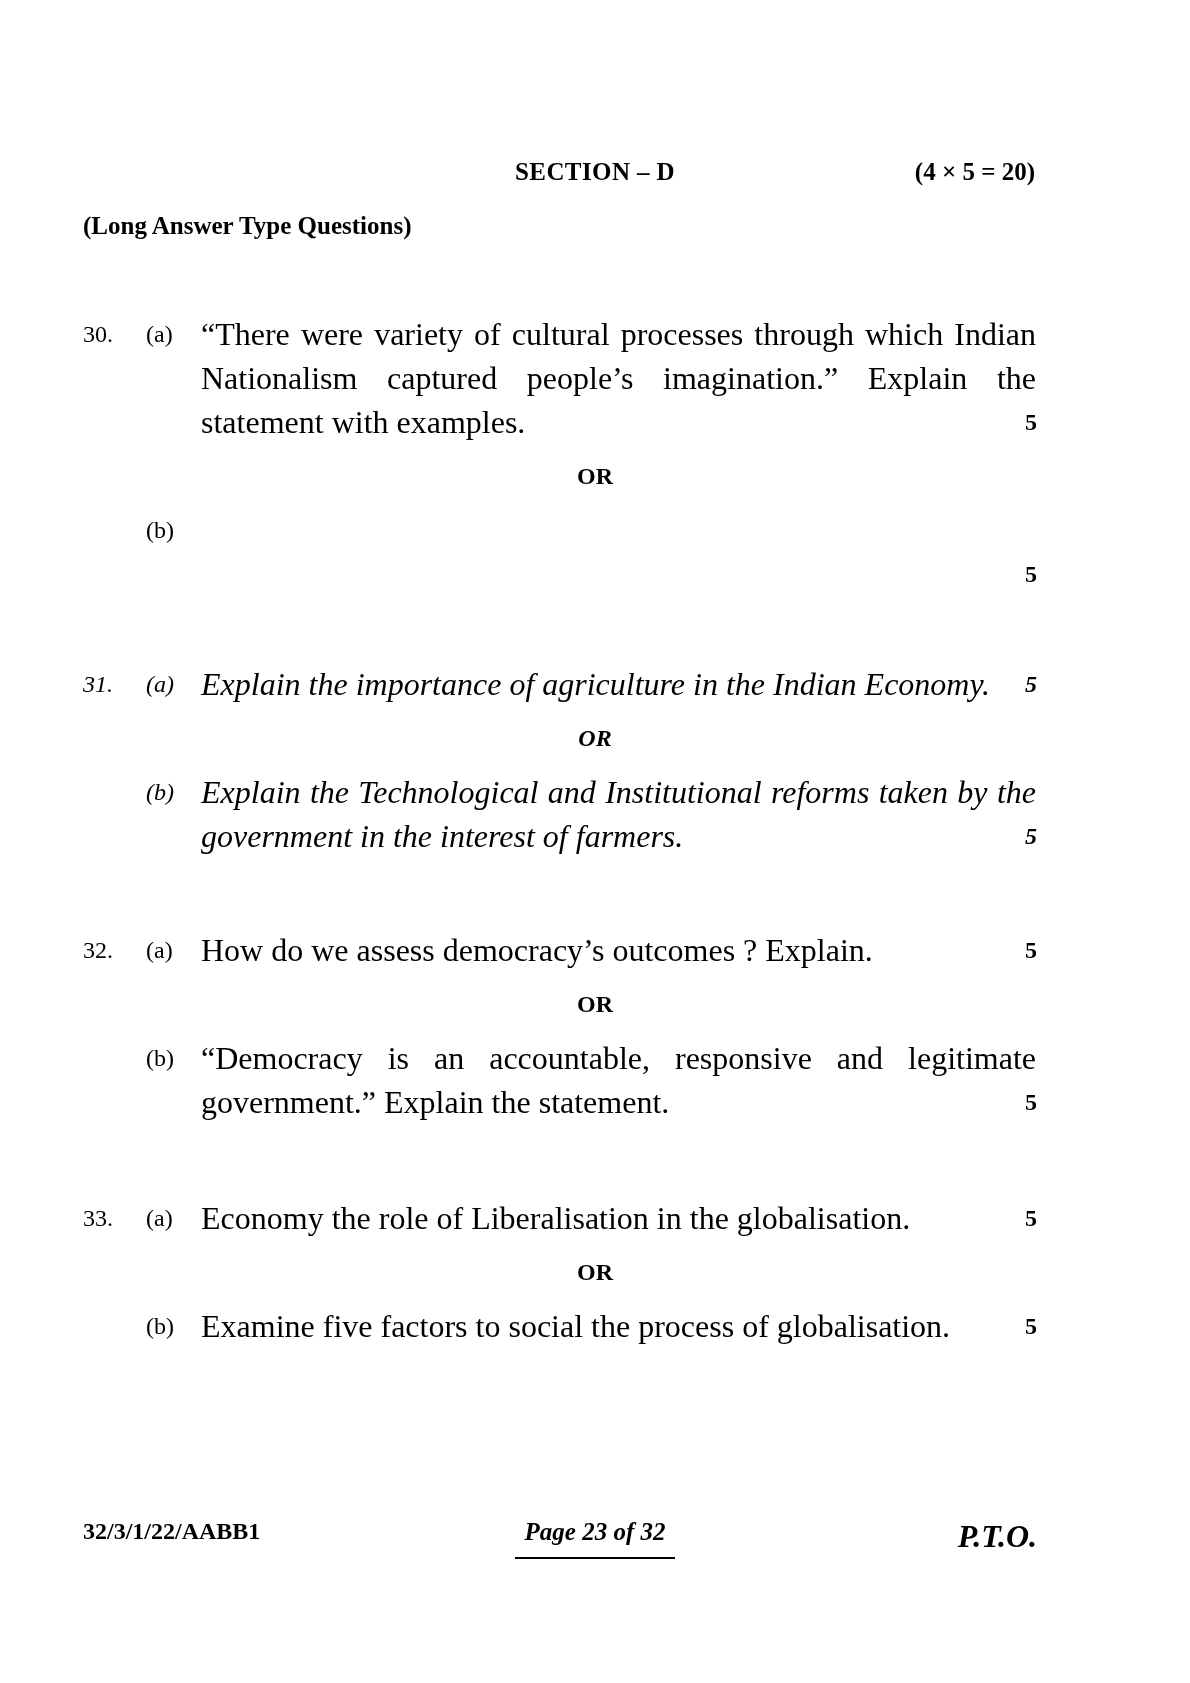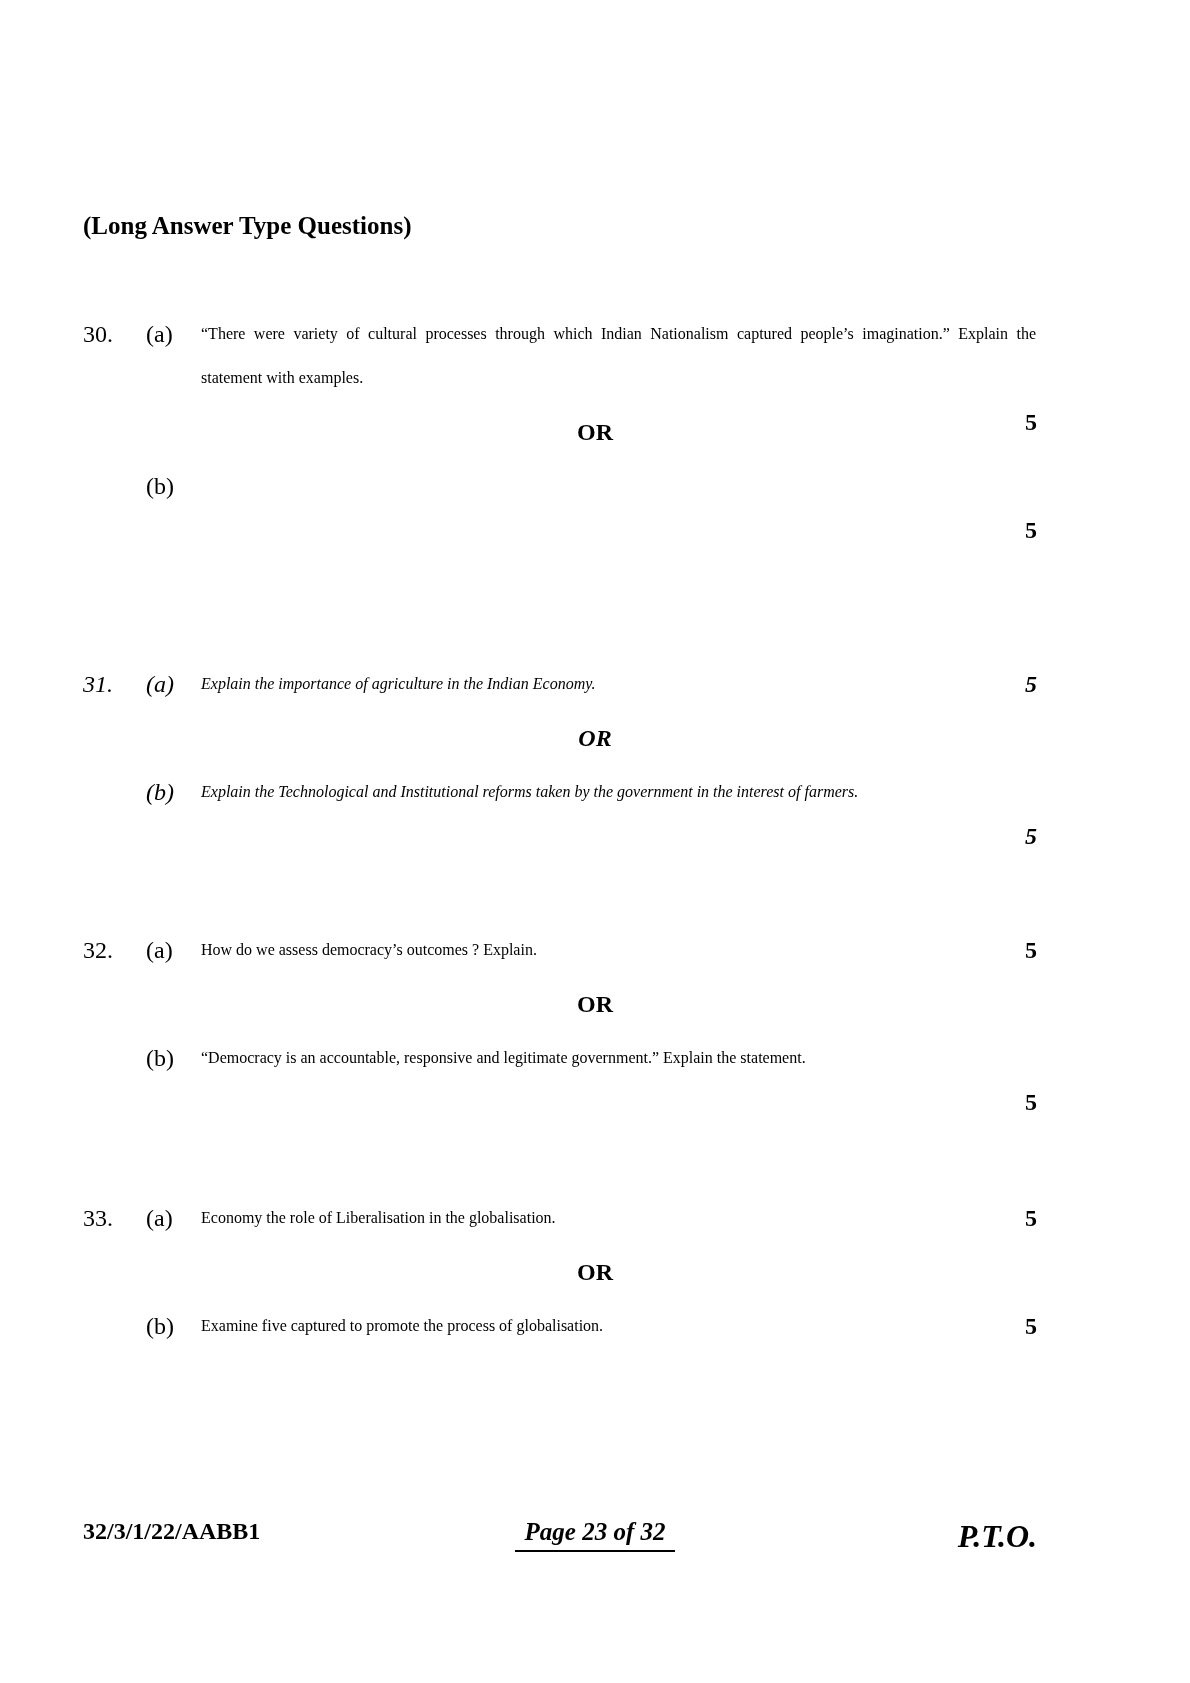--- a/index.html
+++ b/index.html
@@ -84,21 +84,21 @@
     left: 63px;
     top: 0;
     width: 50px;
     text-align: left;
     font-size: 24px;
     line-height: 44px;
   }
   .q-text {
     margin-left: 118px;
     margin-right: 71px;
-    font-size: 16px;
+    font-size: 32px;
     line-height: 44px;
     text-align: justify;
     text-justify: inter-word;
     hyphens: none;
   }
   .q-text.nojustify {
     text-align: left;
   }
   .q-marks {
     position: absolute;
@@ -138,38 +138,42 @@
     left: 0;
     top: 0;
     width: 100%;
     text-align: center;
     font-size: 25px;
     font-weight: bold;
     font-style: italic;
   }
   .footer-page span.pg {
     border-bottom: 2.5px solid #000;
-    padding: 0 10px 4px 10px;
+    padding: 0 10px 11px 10px;
     display: inline-block;
   }
   .footer-pto {
     position: absolute;
     right: 70px;
     top: 0;
     font-size: 32px;
     font-weight: bold;
     font-style: italic;
     white-space: nowrap;
   }
 </style>
 </head>
 <body>
 
 <div class="page">
 
+  <div class="section-head">
+    <div class="section-title">SECTION – D</div>
+    <div class="section-marks">(4 × 5 = 20)</div>
+  </div>
   <div class="section-sub">(Long Answer Type Questions)</div>
 
   <div class="q-block" style="top: 312px;">
     <div class="q-row">
       <div class="q-num">30.</div>
       <div class="q-alpha">(a)</div>
       <div class="q-text">“There were variety of cultural processes through which Indian Nationalism captured people’s imagination.” Explain the statement with examples.</div>
       <div class="q-marks" style="top:88px;">5</div>
     </div>
     <div class="or-sep" style="margin-top:10px;">OR</div>
@@ -212,21 +216,21 @@
   <div class="q-block" style="top: 1196px;">
     <div class="q-row">
       <div class="q-num">33.</div>
       <div class="q-alpha">(a)</div>
       <div class="q-text nojustify">Economy the role of Liberalisation in the globalisation.</div>
       <div class="q-marks" style="top:0px;">5</div>
     </div>
     <div class="or-sep" style="margin-top:10px;">OR</div>
     <div class="q-row" style="margin-top:10px;">
       <div class="q-alpha">(b)</div>
-      <div class="q-text nojustify">Examine five captured to promote the process of globalisation.</div>
+      <div class="q-text nojustify">Examine five factors to social the process of globalisation.</div>
       <div class="q-marks" style="top:0px;">5</div>
     </div>
   </div>
 
   <div class="footer">
     <div class="footer-code">32/3/1/22/AABB1</div>
     <div class="footer-page">
       <span class="pg">Page 23 of 32</span>
     </div>
     <div class="footer-pto">P.T.O.</div>

